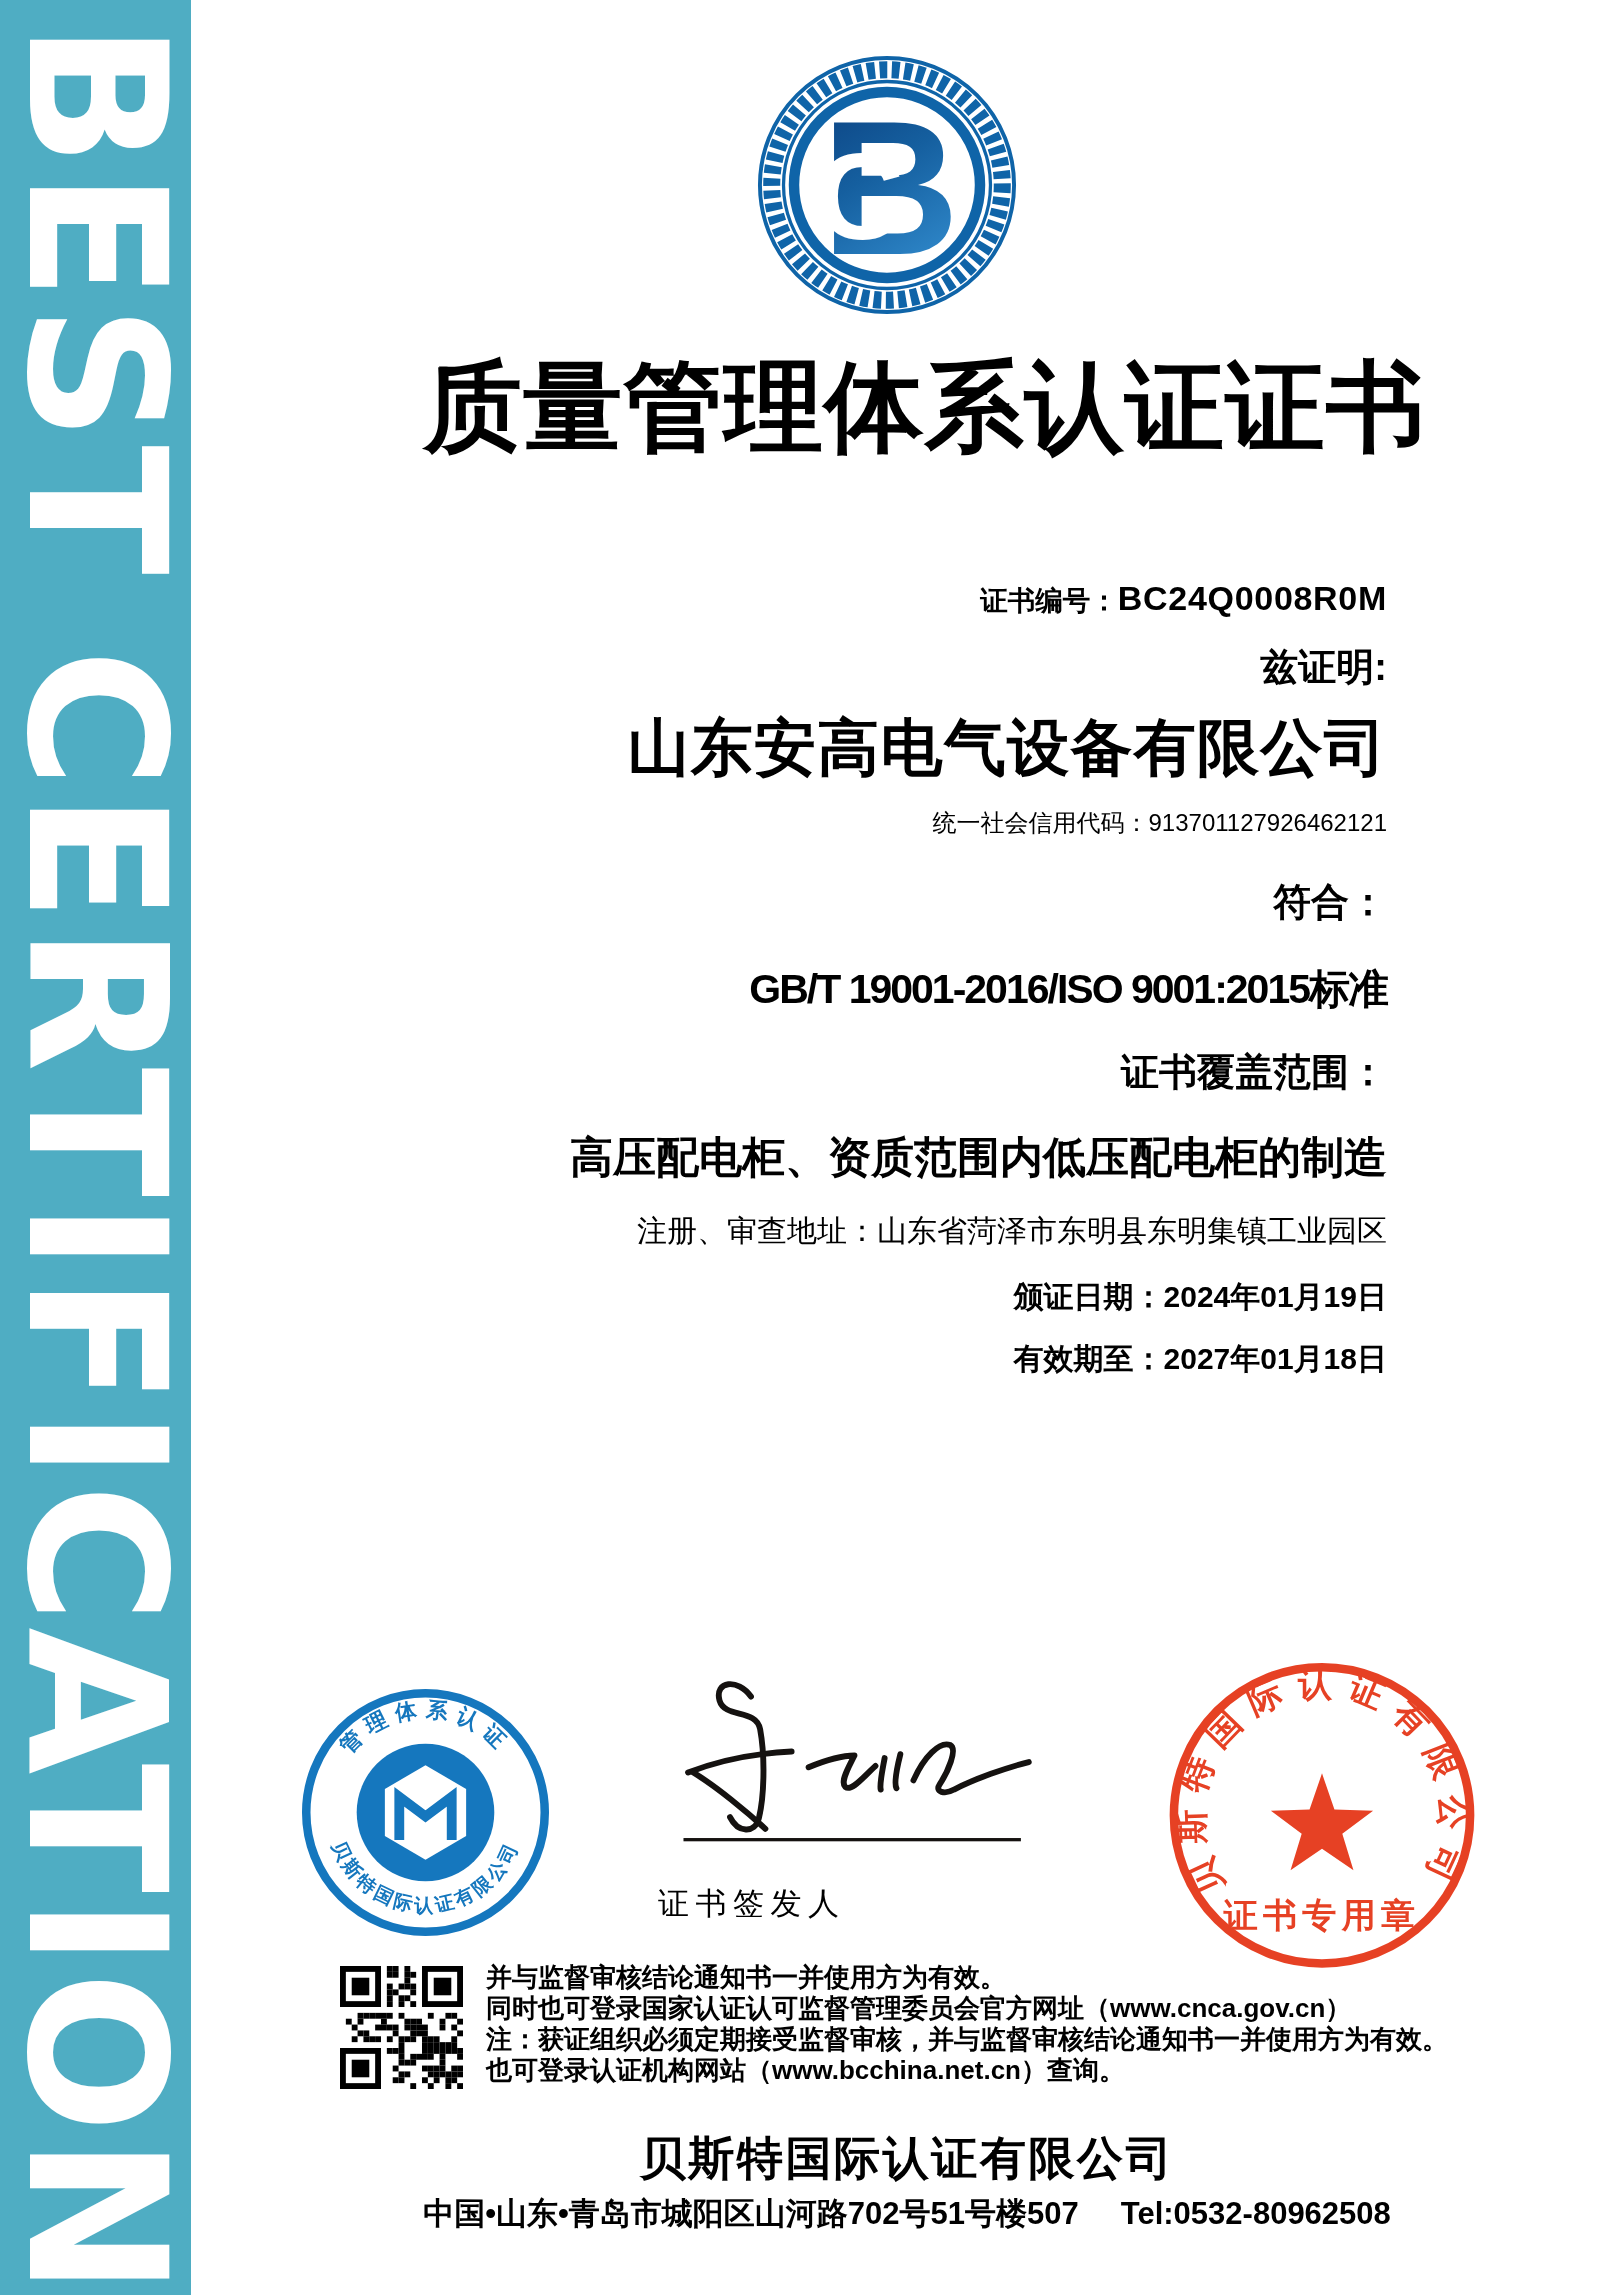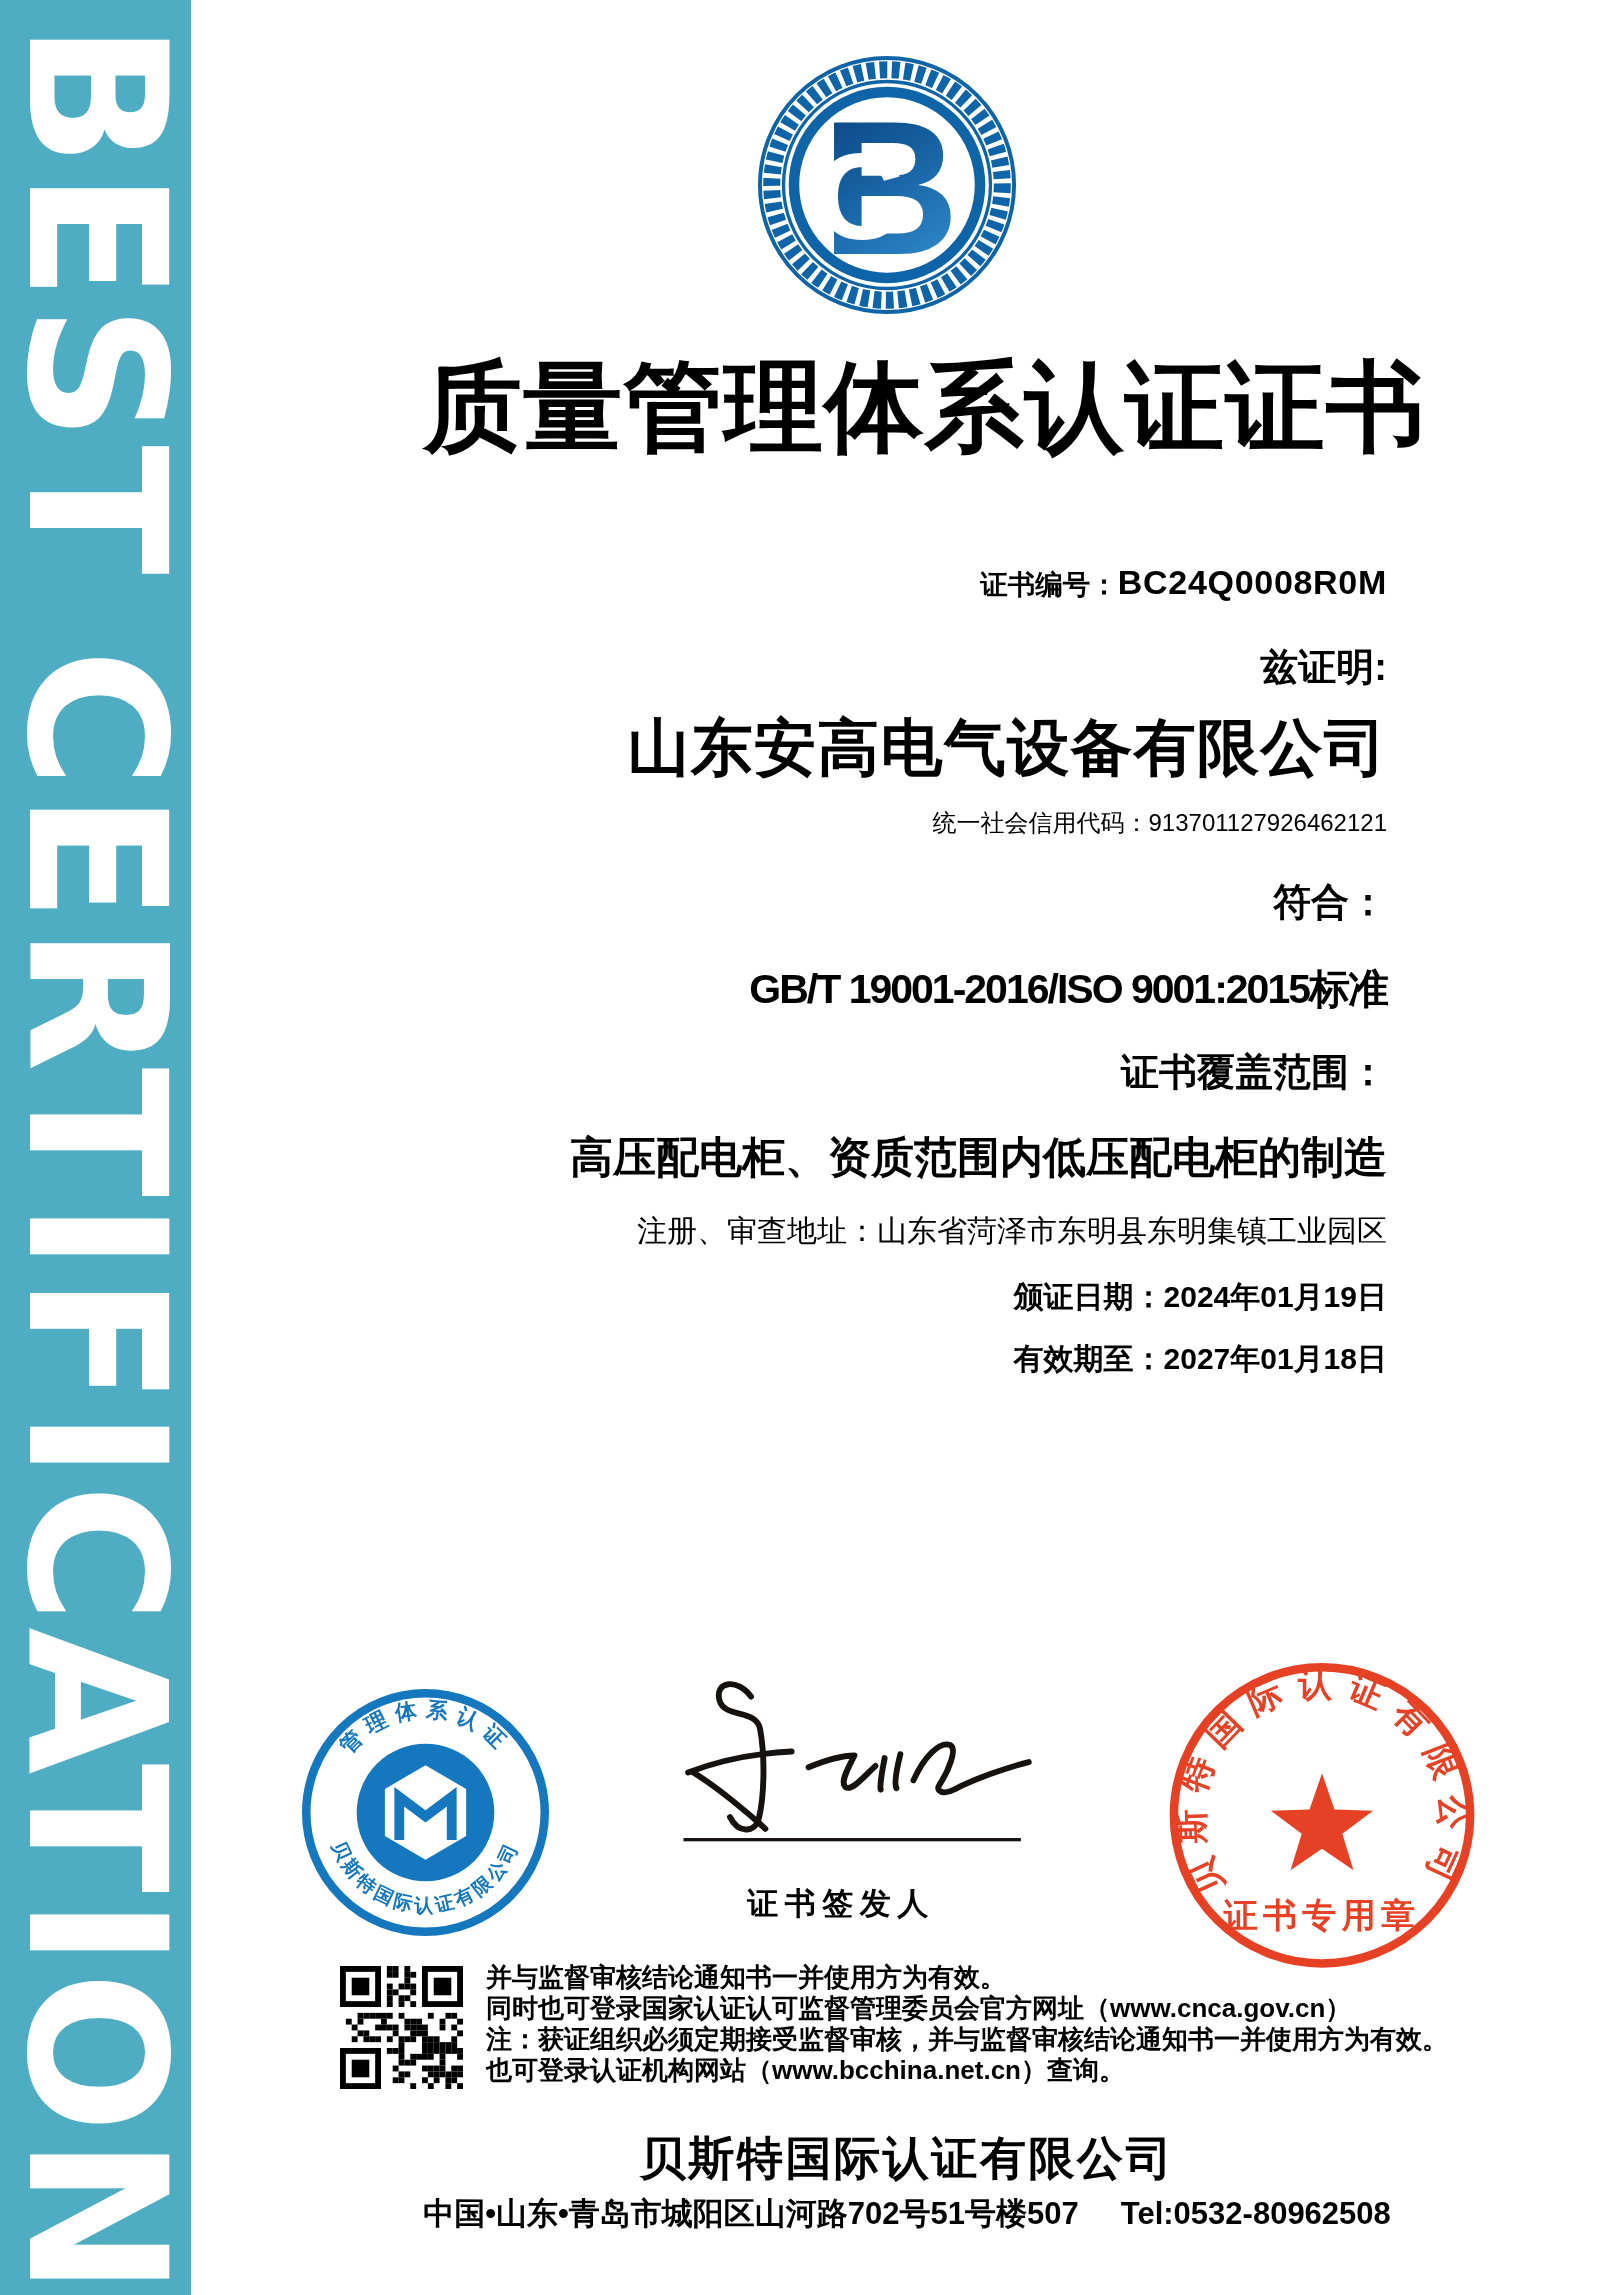--- a/index.html
+++ b/index.html
@@ -14,39 +14,39 @@
              font-size:190px;font-weight:800;letter-spacing:3.9px;color:#ffffff;
              font-family:"DejaVu Sans","Liberation Sans",sans-serif;white-space:nowrap;}
 
   
   #logo{position:absolute;left:756px;top:54px;width:262px;height:262px;}
 
   
   .line{position:absolute;right:236px;left:209px;text-align:right;white-space:nowrap;line-height:1.08;}
   #title{position:absolute;left:191px;right:0;top:357px;text-align:center;
          font-size:99px;font-weight:900;letter-spacing:1.3px;line-height:1;padding-left:35px;}
-  #cert-no{top:564px;}
+  #cert-no{top:580px;}
   #cert-no .lbl{font-size:27.5px;font-weight:700;}
   #cert-no .val{font-size:34px;font-weight:800;letter-spacing:0.7px;}
   #statement{top:647px;font-size:38px;font-weight:700;}
   #company{top:715px;font-size:62px;font-weight:900;letter-spacing:1.3px;}
   #credit{top:810px;font-size:24px;font-weight:400;}
   #conform{top:882px;font-size:38px;font-weight:700;}
   #standard{top:967px;font-size:41px;font-weight:800;letter-spacing:-2px;}
   #scope-label{top:1052px;font-size:38px;font-weight:700;}
   #scope{top:1134px;font-size:43px;font-weight:800;}
   #address{top:1215px;font-size:30px;font-weight:400;}
   #issue-date{top:1281px;font-size:30px;font-weight:700;}
   #valid-until{top:1343px;font-size:30px;font-weight:700;}
 
   
   #blue-seal{position:absolute;left:301px;top:1688px;width:249px;height:249px;}
   #signature{position:absolute;left:654px;top:1669px;width:380px;height:190px;}
-  #sig-label{position:absolute;left:658px;top:1883px;width:366px;text-align:center;
-             font-size:31px;font-weight:700;letter-spacing:6.5px;}
+  #sig-label{position:absolute;left:658px;top:1883px;width:366px;
+             font-size:31px;font-weight:400;letter-spacing:6.5px;}
   #red-stamp{position:absolute;left:1168px;top:1660px;width:308px;height:308px;opacity:.96;}
 
   
   #qr{position:absolute;left:340px;top:1966px;width:123px;height:123px;}
   #qr-note{position:absolute;left:486px;top:1962px;width:955px;
            font-size:26px;font-weight:700;line-height:31px;white-space:nowrap;}
 
   
   #footer-company{position:absolute;left:191px;right:0;top:2128px;text-align:center;
                   font-size:46px;font-weight:900;letter-spacing:2.6px;}

